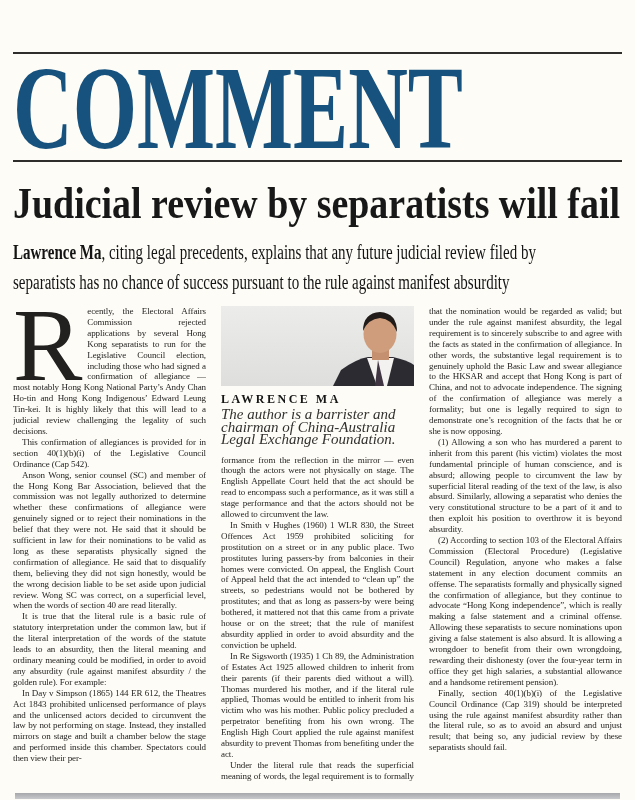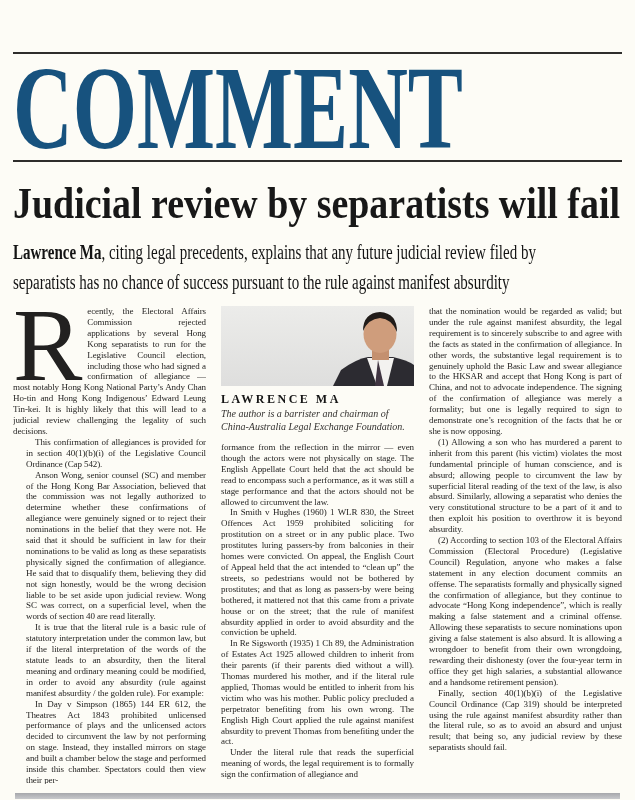--- a/index.html
+++ b/index.html
@@ -42,21 +42,21 @@
   .col {
     width: 193px; min-width: 193px;
     font-size: 9px;
     line-height: 10.9px;
     letter-spacing: -0.1px;
     text-align: justify;
     color: #262524;
   }
   .col p { margin: 0; }
   .col .paras p + p { text-indent: 9px; }
-  .col .paras.indent-all p { text-indent: 9px; margin-left: 13px; }
+  .col .paras.indent-all p { text-indent: 9px; }
 
   .dropcap {
     float: left;
     font-size: 104px;
     line-height: 78px;
     height: 76px;
     padding-right: 5px;
     color: #222120;
   }
 
@@ -66,21 +66,21 @@
   .caption-name {
     margin-top: 7px;
     font-weight: bold;
     font-size: 12px;
     letter-spacing: 2.5px;
     color: #161616;
     line-height: 13px;
   }
   .caption-bio {
     font-style: italic;
-    font-size: 10px;
+    font-size: 15px;
     line-height: 12.5px;
     letter-spacing: 0;
     text-align: left;
     margin: 2px 0 9px 0;
     color: #33312f;
   }
 
   .bottom-bar {
     margin: 9px 15px 0 15px;
     height: 6px;

